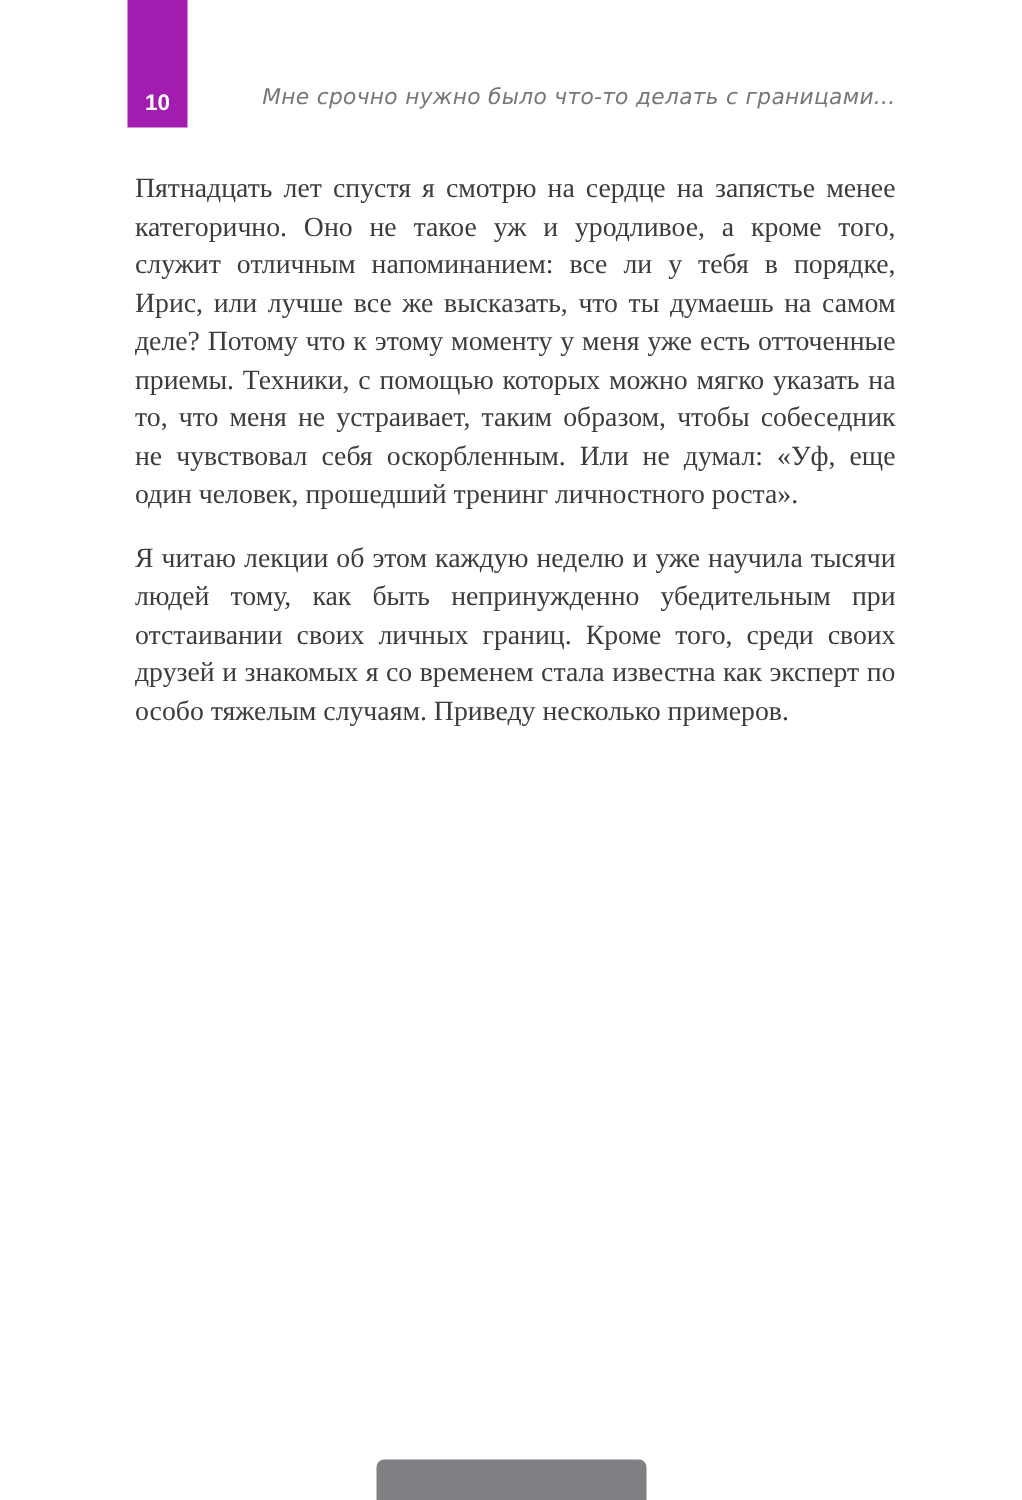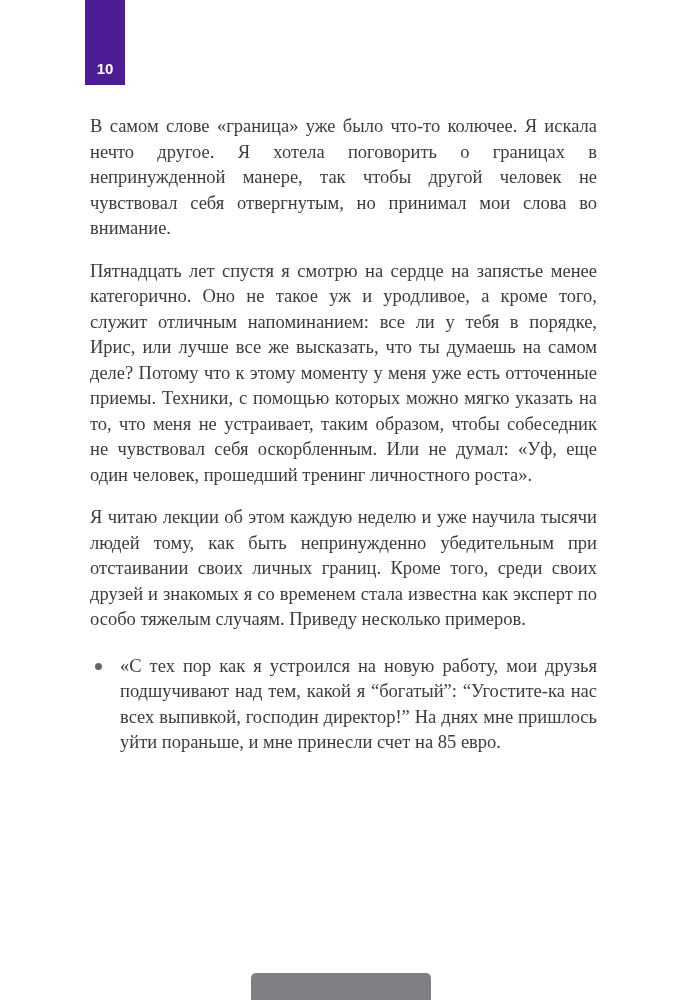--- a/index.html
+++ b/index.html
@@ -15,21 +15,21 @@
     overflow: hidden;
     font-family: "Liberation Serif", serif;
   }
   
   .page-tab {
     position: absolute;
     left: 85px;
     top: 0;
     width: 40px;
     height: 85px;
-    background: #4c1d95;
+    background: #a21caf;
     display: flex;
     align-items: flex-end;
     justify-content: center;
     padding-bottom: 9px;
     box-sizing: border-box;
   }
   .page-number {
     font-family: "Liberation Sans", sans-serif;
     font-size: 15px;
     font-weight: bold;
@@ -101,29 +101,25 @@
 </style>
 </head>
 <body>
 
 <div class="page">
 
   <div class="page-tab">
     <span class="page-number">10</span>
   </div>
 
+  <div class="running-header">Мне срочно нужно было что-то делать с границами...</div>
 
   <div class="body-col">
-    <p class="para">В самом слове «граница» уже было что-то колючее. Я искала нечто другое. Я хотела поговорить о границах в непринужденной манере, так чтобы другой человек не чувствовал себя отвергнутым, но принимал мои слова во внимание.</p>
     <p class="para">Пятнадцать лет спустя я смотрю на сердце на запястье менее категорично. Оно не такое уж и уродливое, а кроме того, служит отличным напоминанием: все ли у тебя в порядке, Ирис, или лучше все же высказать, что ты думаешь на самом деле? Потому что к этому моменту у меня уже есть отточенные приемы. Техники, с помощью которых можно мягко указать на то, что меня не устраивает, таким образом, чтобы собеседник не чувствовал себя оскорбленным. Или не думал: «Уф, еще один человек, прошедший тренинг личностного роста».</p>
     <p class="para">Я читаю лекции об этом каждую неделю и уже научила тысячи людей тому, как быть непринужденно убедительным при отстаивании своих личных границ. Кроме того, среди своих друзей и знакомых я со временем стала известна как эксперт по особо тяжелым случаям. Приведу несколько примеров.</p>
 
     <div class="bullet-list">
-      <div class="bullet-item">
-        <span class="bullet-dot"></span>
-        <span class="bullet-text">«С тех пор как я устроился на новую работу, мои друзья подшучивают над тем, какой я “богатый”: “Угостите-ка нас всех выпивкой, господин директор!” На днях мне пришлось уйти пораньше, и мне принесли счет на 85 евро.</span>
-      </div>
     </div>
   </div>
 
   <div class="bottom-bar"></div>
 
 </div>
 
 </body></html>

